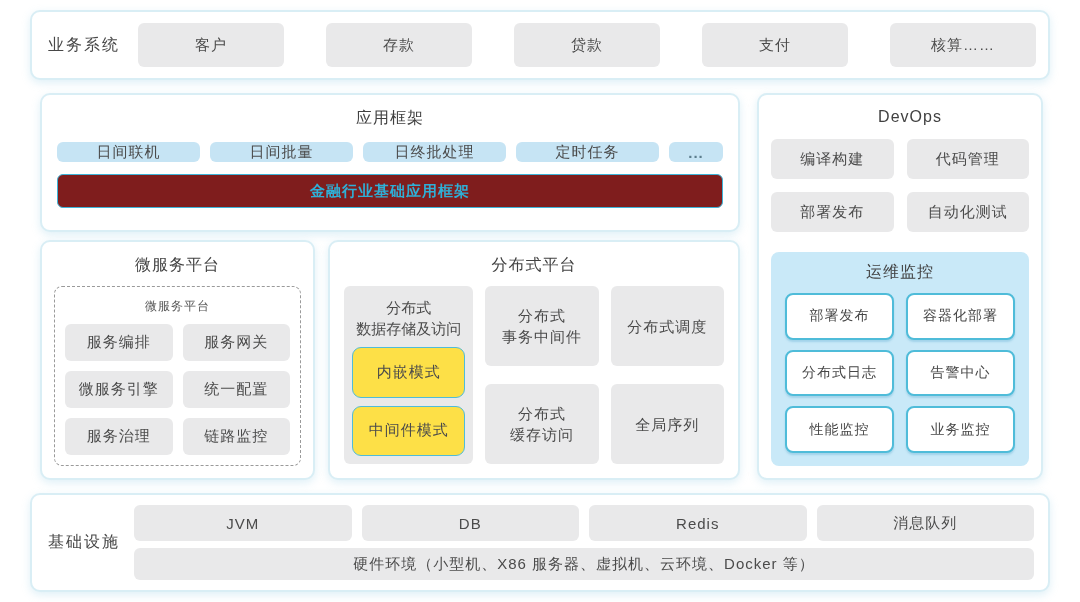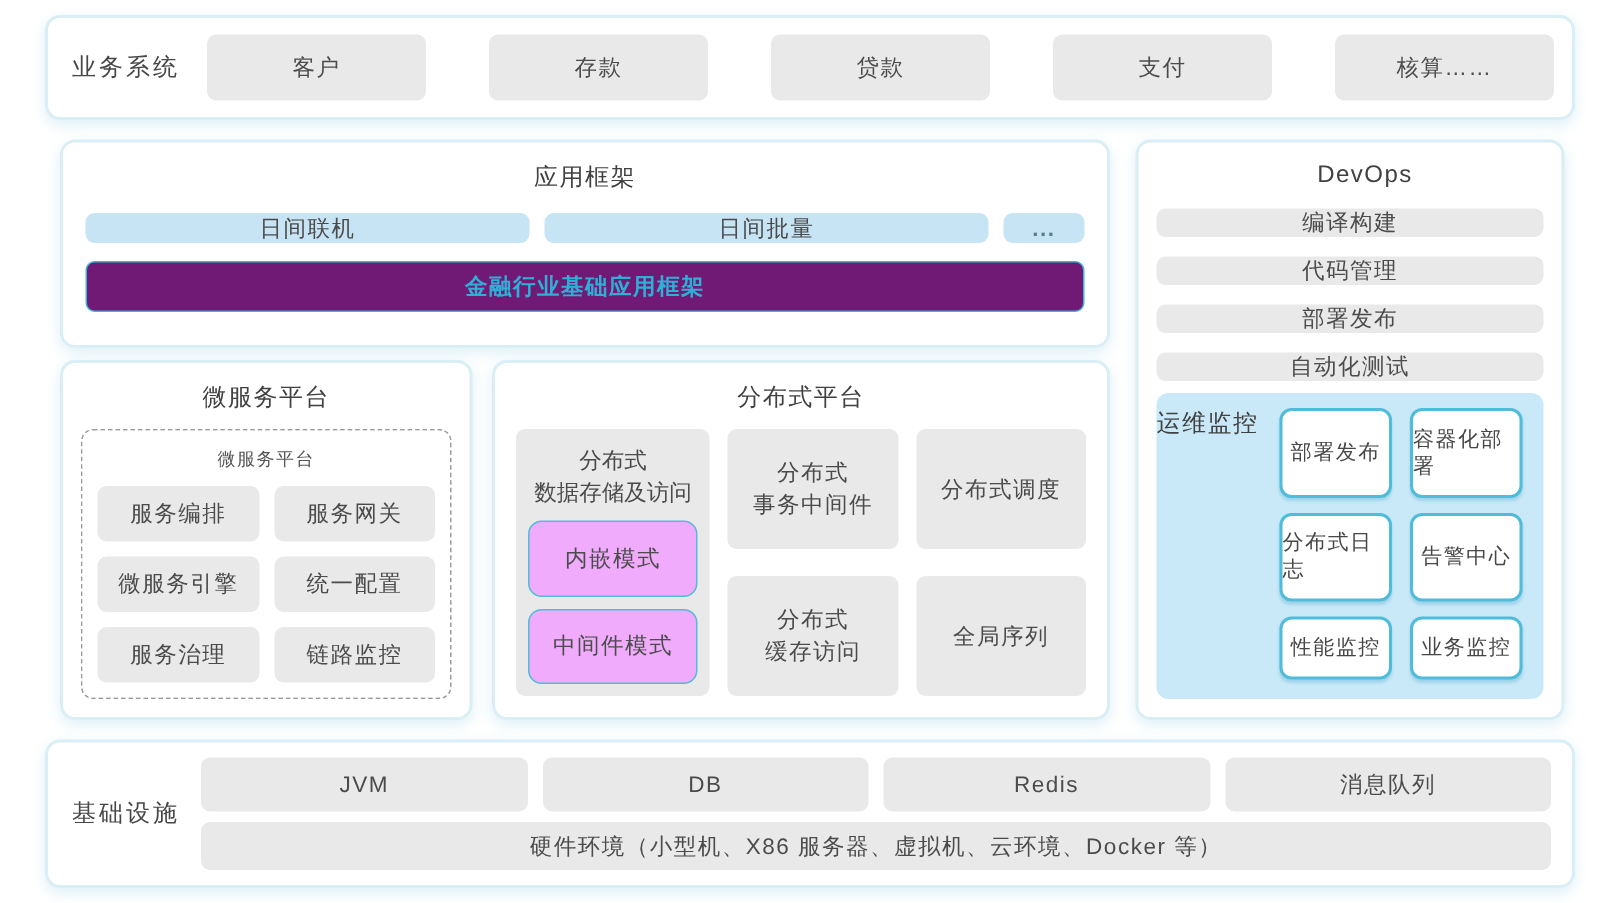--- a/index.html
+++ b/index.html
@@ -35,21 +35,21 @@
   .biz-row { flex: 1; display: flex; gap: 42px; }
   .biz-row .chip { flex: 1; height: 44px; }
 
   
   #sec-appframework { left: 40px; top: 93px; width: 700px; height: 139px; }
   #sec-appframework .sec-title { margin-top: 13px; }
   .af-chips { display: flex; gap: 10px; margin: 13px 15px 0; }
   .af-chips .chip { flex: 1; height: 20px; }
   .af-chips .chip-more { flex: 0 0 54px; color: #5c7d8d; letter-spacing: 1px; font-weight: bold; }
   .af-base { margin: 12px 15px 0; height: 34px;
-    border: 1.5px solid var(--teal-border, #3eb4d8); border-radius: 6px; background: #701a75;
+    border: 1.5px solid var(--teal-border, #3eb4d8); border-radius: 6px; background: #7f1d1d;
     display: flex; align-items: center; justify-content: center;
     color: var(--teal-text, #2fafd6); font-size: 15px; font-weight: bold; letter-spacing: 1px; }
 
   
   #sec-microservices { left: 40px; top: 240px; width: 275px; height: 240px;
     display: flex; flex-direction: column; }
   #sec-microservices .sec-title { margin-top: 13px; }
   .ms-dashed { flex: 1; margin: 10px 12px 12px;
     border: 1.5px dashed #9a9a9a; border-radius: 8px;
     padding: 8px 10px 10px; display: flex; flex-direction: column; }
@@ -58,36 +58,36 @@
     grid-template-rows: 1fr 1fr 1fr; gap: 10px; }
 
   
   #sec-distributed { left: 328px; top: 240px; width: 412px; height: 240px;
     display: flex; flex-direction: column; }
   #sec-distributed .sec-title { margin-top: 13px; }
   .dp-grid { flex: 1; display: flex; gap: 12px; margin: 10px 14px 14px; }
   .dp-storage { flex: 1; background: var(--chip-gray, #e9e9ea); border-radius: 6px;
     padding: 11px 8px 8px; display: flex; flex-direction: column; gap: 8px; }
   .dp-storage-title { font-size: 15px; color: var(--text-dark, #4b4b4b); }
-  .dp-mode { flex: 1; background: #f0abfc;
+  .dp-mode { flex: 1; background: #fde047;
     border: 1.5px solid var(--mon-chip-border, #4fbcd9); border-radius: 9px;
     display: flex; align-items: center; justify-content: center; font-size: 15px; letter-spacing: 1px; }
   .dp-col { flex: 1; display: flex; flex-direction: column; gap: 18px; }
   .dp-col .chip { flex: 1; }
 
   
   #sec-devops { left: 757px; top: 93px; width: 286px; height: 387px;
     display: flex; flex-direction: column; }
   #sec-devops .sec-title { margin-top: 13px; padding-left: 20px; }
   .dv-full { margin: 13px 12px 0; height: 40px; }
-  .dv-row { display: flex; gap: 13px; margin: 13px 12px 0; flex-direction: column; }
+  .dv-row { display: flex; gap: 13px; margin: 13px 12px 0; }
   .dv-row .chip { flex: 1; height: 40px; }
-  .monitor { flex: 1; margin: 8px 12px 12px;
+  .monitor { flex: 1; margin: 20px 12px 12px;
     background: var(--panel-blue, #c9e9f8); border-radius: 8px;
-    display: flex; flex-direction: row; }
+    display: flex; flex-direction: column; }
   .monitor-title { text-align: center; font-size: 16px; color: #414141; margin-top: 10px; letter-spacing: 1px; }
   .monitor-grid { flex: 1; display: grid; grid-template-columns: 1fr 1fr;
     gap: 10px 12px; margin: 10px 14px 13px; }
   .mon-chip { background: #fff; border: 2px solid var(--mon-chip-border, #4fbcd9);
     border-radius: 8px; display: flex; align-items: center; justify-content: center;
     font-size: 14px; color: #474747; letter-spacing: 1px;
     box-shadow: 0 2px 2px rgba(90,170,205,0.35); }
 
   
   #sec-infra { left: 30px; top: 493px; width: 1020px; height: 99px;
@@ -112,20 +112,22 @@
       <div class="chip">支付</div>
       <div class="chip">核算……</div>
     </div>
   </div>
 
   <div class="sec" id="sec-appframework">
     <div class="sec-title">应用框架</div>
     <div class="af-chips">
       <div class="chip chip-blue">日间联机</div>
       <div class="chip chip-blue">日间批量</div>
+      <div class="chip chip-blue">日终批处理</div>
+      <div class="chip chip-blue">定时任务</div>
       <div class="chip chip-blue chip-more">...</div>
     </div>
     <div class="af-base">金融行业基础应用框架</div>
   </div>
 
   <div class="sec" id="sec-microservices">
     <div class="sec-title">微服务平台</div>
     <div class="ms-dashed">
       <div class="ms-inner-title">微服务平台</div>
       <div class="ms-grid">

